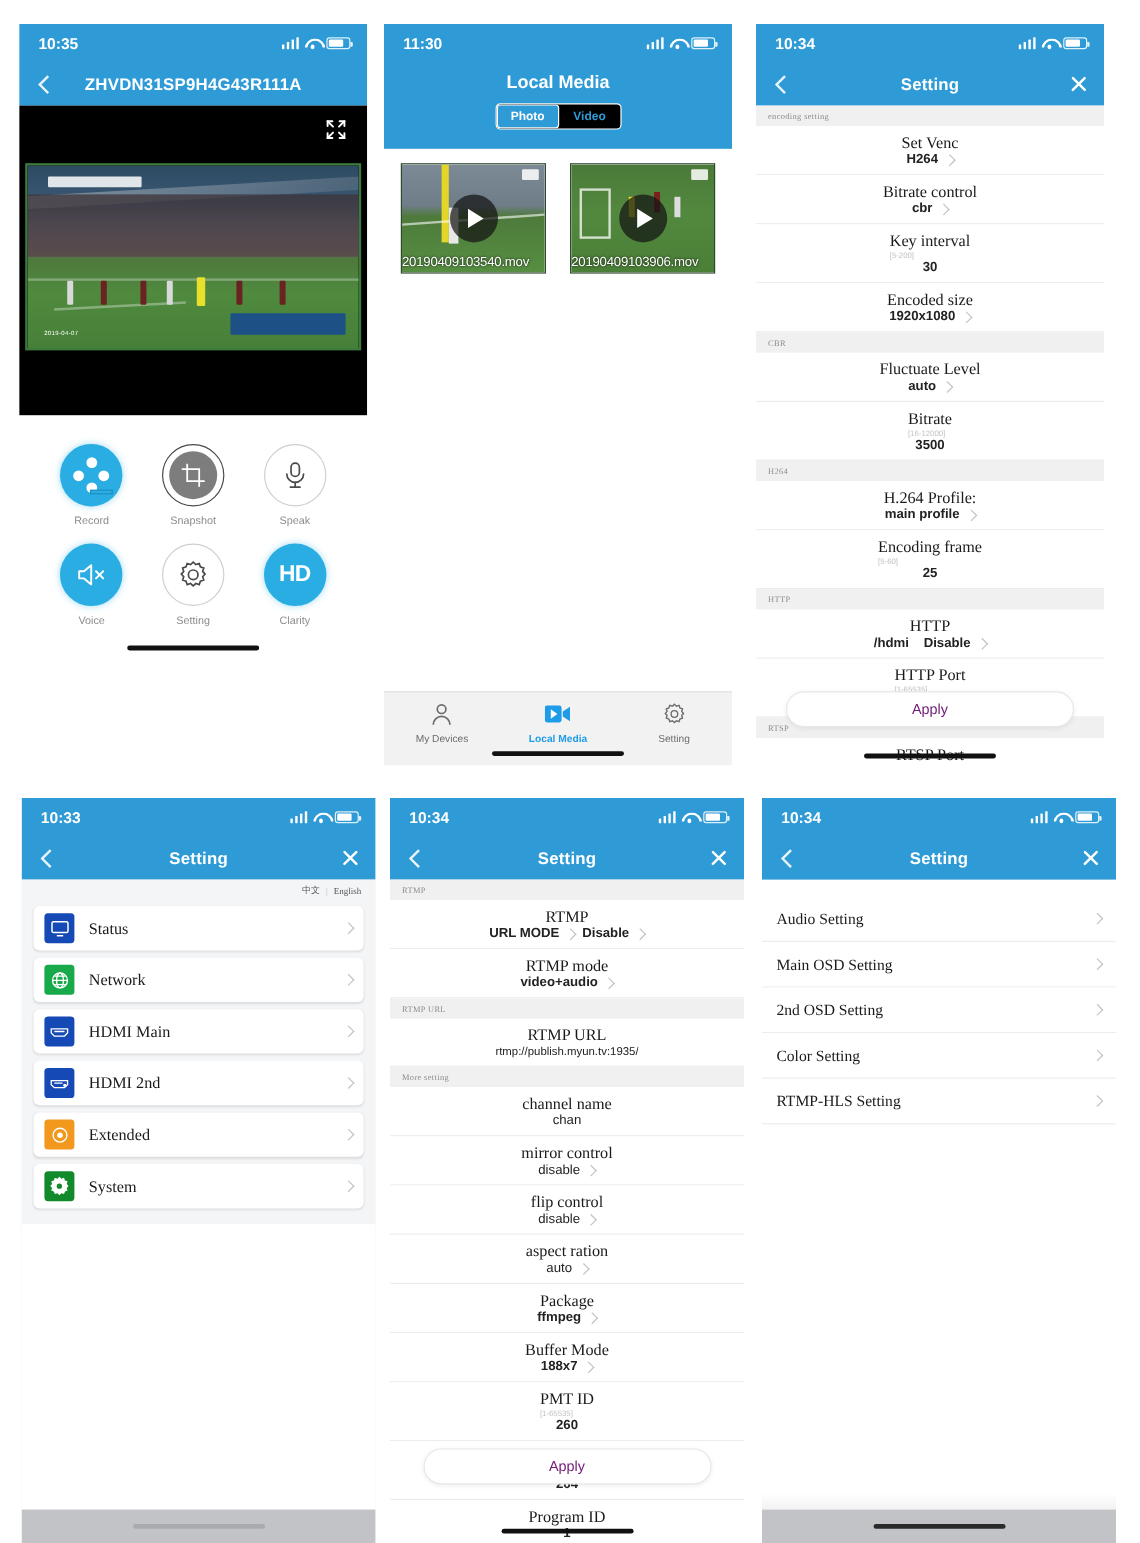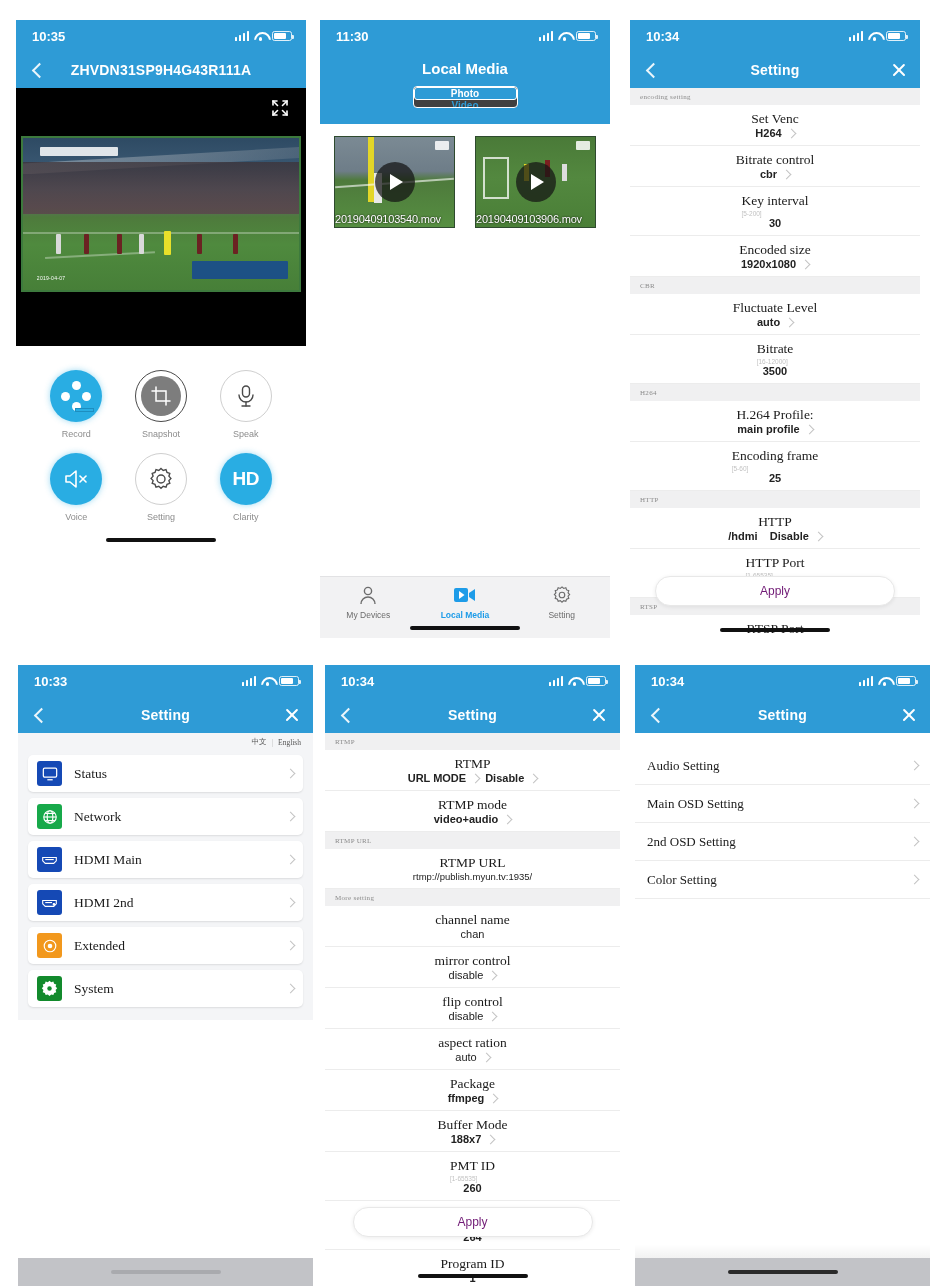--- a/index.html
+++ b/index.html
@@ -158,23 +158,22 @@
   }
   .home-gray-strip .bar {
     width: 110px; height: 4px; background: #a9aaae; border-radius: 3px;
     margin: 12px auto 0 auto;
   }
 
   
   .lm-title { font-size: 15px; font-weight: bold; color: #fff; text-align: center; padding-top: 8px; }
   .segmented {
     margin: 9px auto 0 auto; width: 105px; height: 22px;
-    background: #404040; border-radius: 4px; display: flex; overflow: hidden;
+    background: #000000; border-radius: 4px; display: flex; overflow: hidden;
     border: 1.5px solid #fff;
-    flex-direction: column;
   }
   .segmented div {
     flex: 1; display: flex; align-items: center; justify-content: center;
     font-size: 10px; color: #2E9BD6; font-weight: bold;
   }
   .segmented div.active { background: #2E9BD6; color: #fff; border: 1.5px solid #fff; border-radius: 3px; }
   .thumb-row { display: flex; gap: 20px; padding: 12px 14px 0 14px; }
   .thumb {
     position: relative; width: 122px; height: 92px; overflow: hidden;
     border: 1px solid #2e4a2e;
@@ -925,20 +924,24 @@
         <span class="chev"></span>
       </div>
       <div class="plain-row">
         <span class="plabel">2nd OSD Setting</span>
         <span class="chev"></span>
       </div>
       <div class="plain-row">
         <span class="plabel">Color Setting</span>
         <span class="chev"></span>
       </div>
+      <div class="plain-row">
+        <span class="plabel">RTMP-HLS Setting</span>
+        <span class="chev"></span>
+      </div>
     </div>
 
     <div class="scroll-hint"></div>
     <div class="home-gray-strip">
       <div class="bar" style="background:#2a2a2a;"></div>
     </div>
   </div>
 
 </div>
 

